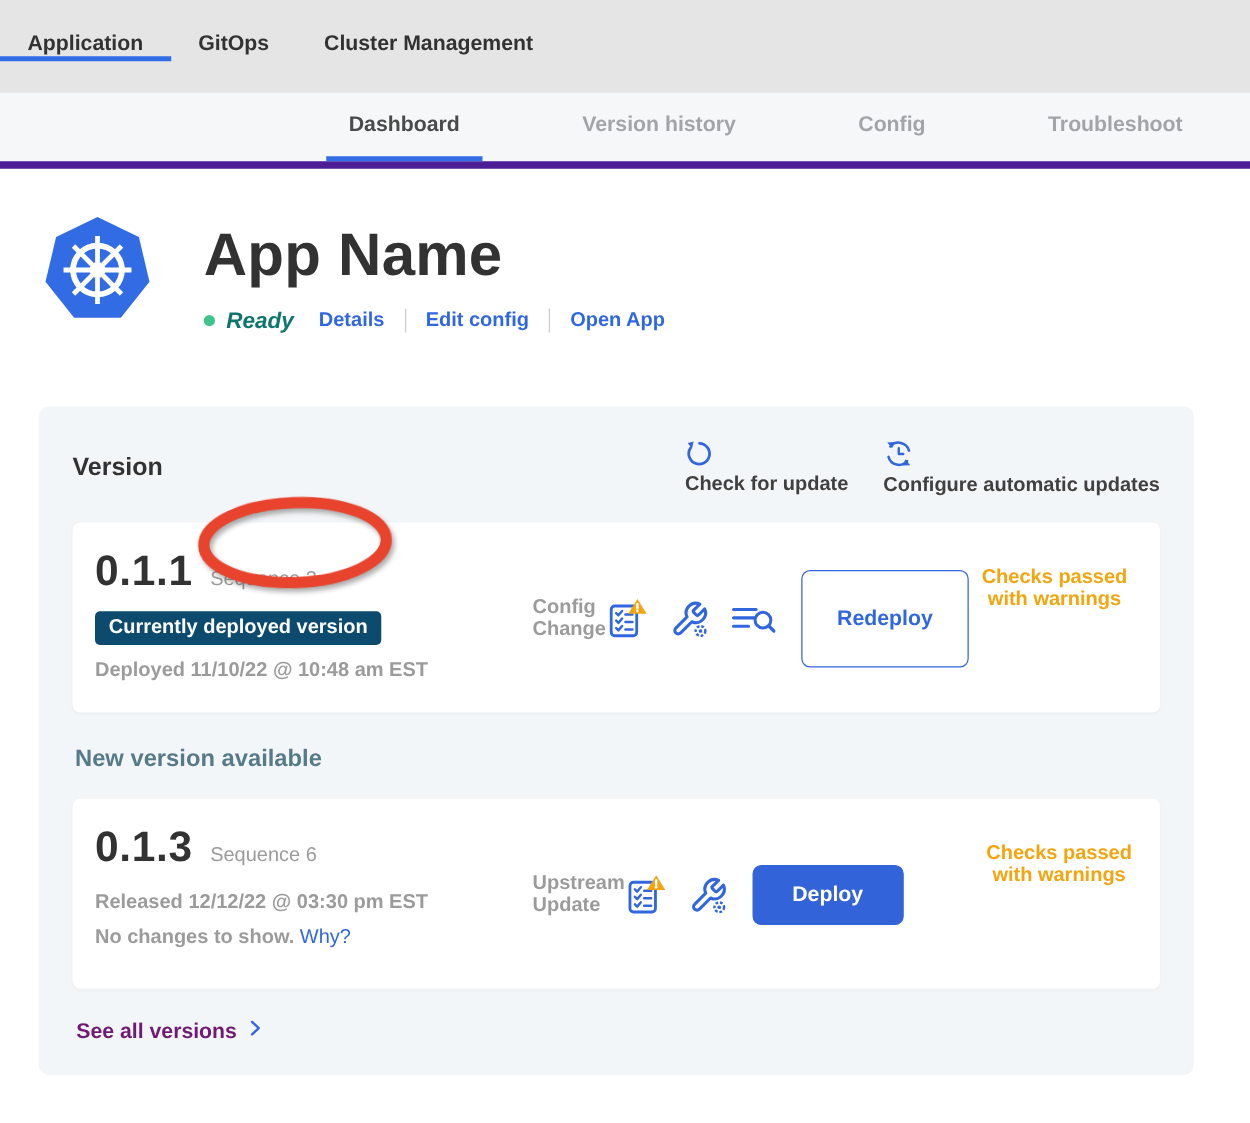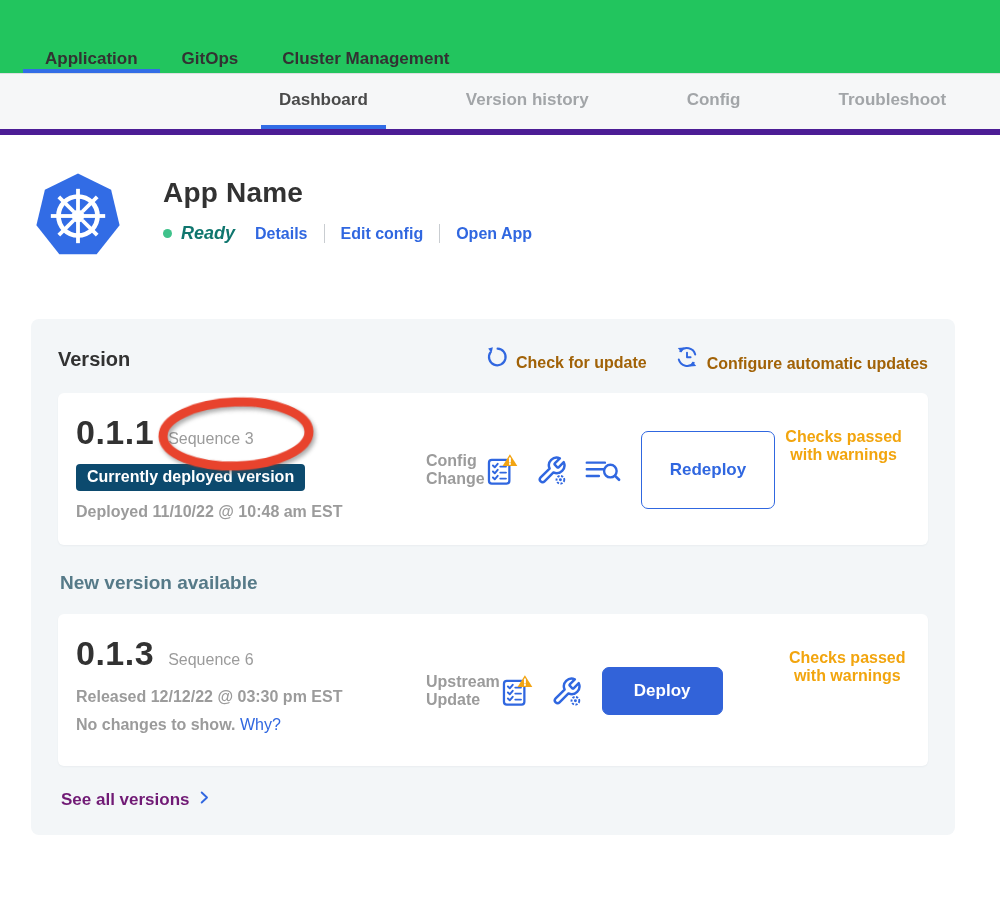--- a/index.html
+++ b/index.html
@@ -3,58 +3,58 @@
 <meta charset="utf-8">
 <style>
   * { margin:0; padding:0; box-sizing:border-box; }
   html,body { background:#fff; }
   .page {
     position:relative; width:1000px; height:898px; background:#fff; overflow:hidden;
     font-family:"Liberation Sans", sans-serif; color:#323232;
   }
 
   
-  .topnav { height:73px; display:flex; align-items:flex-end; padding-left:23px; background:#22c55e; }
+  .topnav { height:73px; display:flex; align-items:center; background:#e5e5e5; }
   .toptab {
     display:flex; align-items:center; padding:0 22px; font-size:17px; font-weight:700;
     color:#323232; cursor:pointer; border-bottom:4px solid transparent;
   }
   .toptab.active { border-bottom-color:#326de6; }
 
   
   .subnav {
     height:62px; background:#f6f7f8; border-top:1px solid #dddfe1; border-bottom:6px solid #4c1d95;
     display:flex; align-items:stretch; padding-left:261px; column-gap:62px; white-space:nowrap;
   }
   .subtab {
     display:flex; align-items:center; padding:0 18px; font-size:17px; font-weight:600;
     color:#a2a5a8; cursor:pointer; border-bottom:4px solid transparent;
   }
   .subtab.active { color:#4a4a4a; font-weight:700; border-bottom-color:#326de6; }
 
   
   .app-header { display:flex; margin:36px 0 0 33px; column-gap:40px; }
   .k8s-logo { width:90px; height:90px; flex:none; }
-  .app-title { font-size:28px; font-weight:700; letter-spacing:.2px; margin-top:6px; color:#323232; }
+  .app-title { font-size:48px; font-weight:700; letter-spacing:.2px; margin-top:6px; color:#323232; }
   .app-meta { display:flex; align-items:center; margin-top:14px; }
   .status { display:flex; align-items:center; margin-right:20px; }
   .dot { width:9px; height:9px; border-radius:50%; background:#3fc28b; margin-right:9px; }
   .status-text { font-size:18px; font-weight:600; color:#0f766e;font-style:italic; }
   a.meta-link { font-size:16px; font-weight:700; color:#3067e0; text-decoration:none; cursor:pointer; }
   .vdiv { width:1px; height:19px; background:#c9cdd1; margin:0 16px; }
 
   
   .version-card {
     margin:58px 0 0 31px; width:924px; background:#f3f6f8; border-radius:8px;
     padding:26px 27px 24px 27px;
   }
   .version-head { display:flex; align-items:center; justify-content:space-between; }
   .version-title { font-size:20px; font-weight:700; color:#323232; }
   .head-actions { display:flex; align-items:center; column-gap:28px; }
-  a.action-link { display:flex; align-items:flex-end; column-gap:8px; font-size:16px; font-weight:600; color:#a16207; text-decoration:none; cursor:pointer; }
+  a.action-link { display:flex; align-items:flex-start; column-gap:8px; font-size:16px; font-weight:600; color:#404040; text-decoration:none; cursor:pointer;flex-direction:column; }
   .action-link svg { flex:none; }
 
   .version-row {
     position:relative; background:#fff; border-radius:6px; margin-top:20px;
     padding:20px 16px 18px 18px; display:flex; min-height:152px;
     box-shadow:0 1px 2px rgba(50,70,90,.05);
   }
   .left-info { flex:none; width:350px; }
   .ver-line { display:flex; align-items:baseline; column-gap:14px; }
   .ver-num { font-size:34px; font-weight:700; color:#323232; letter-spacing:.5px; }

